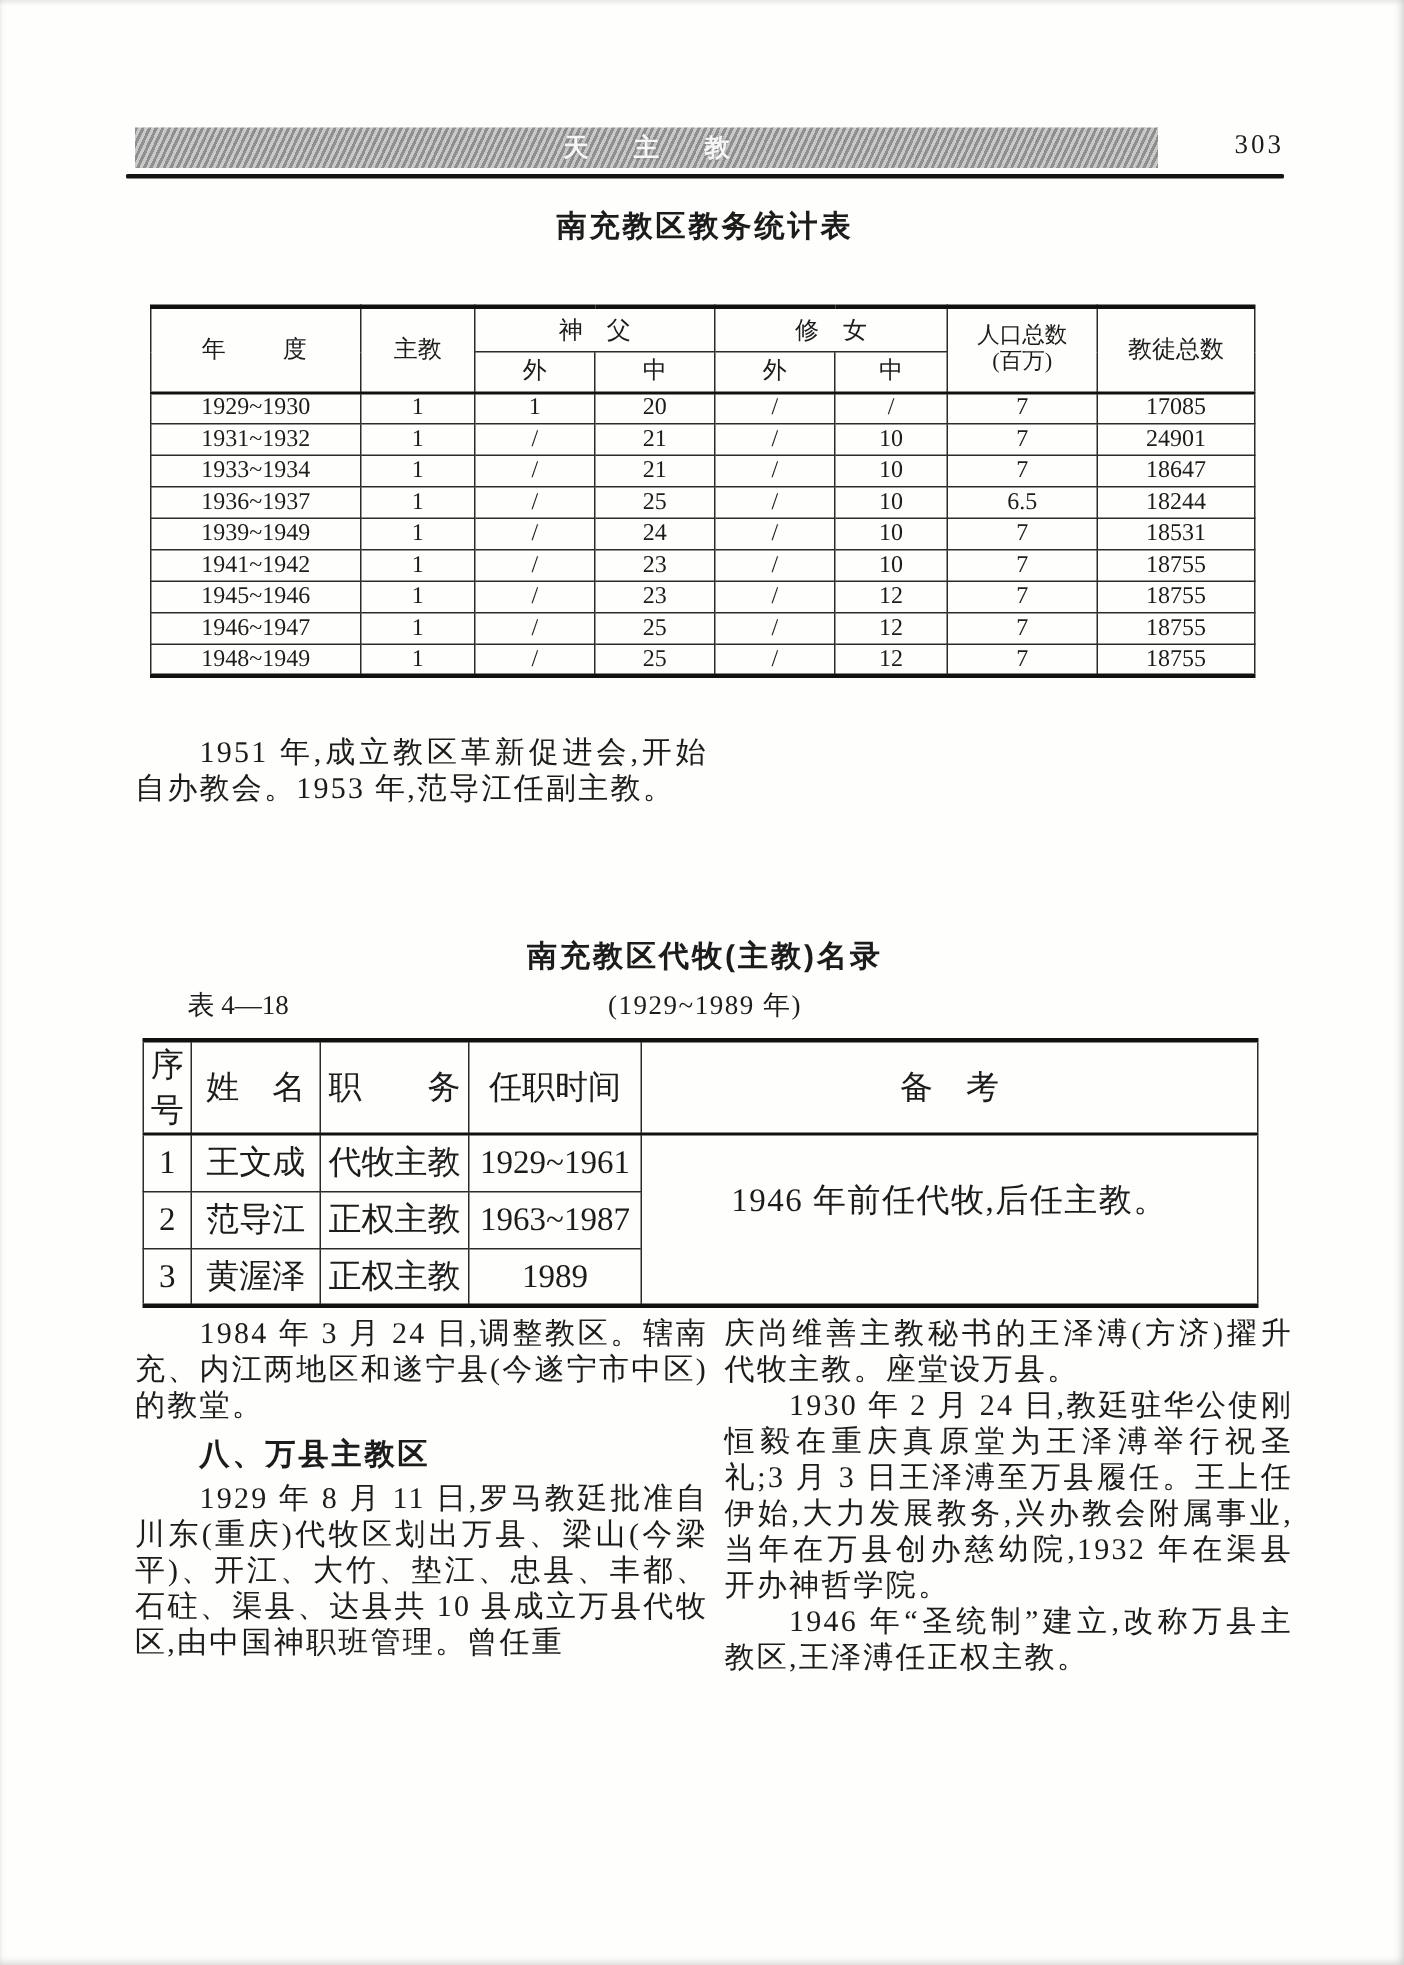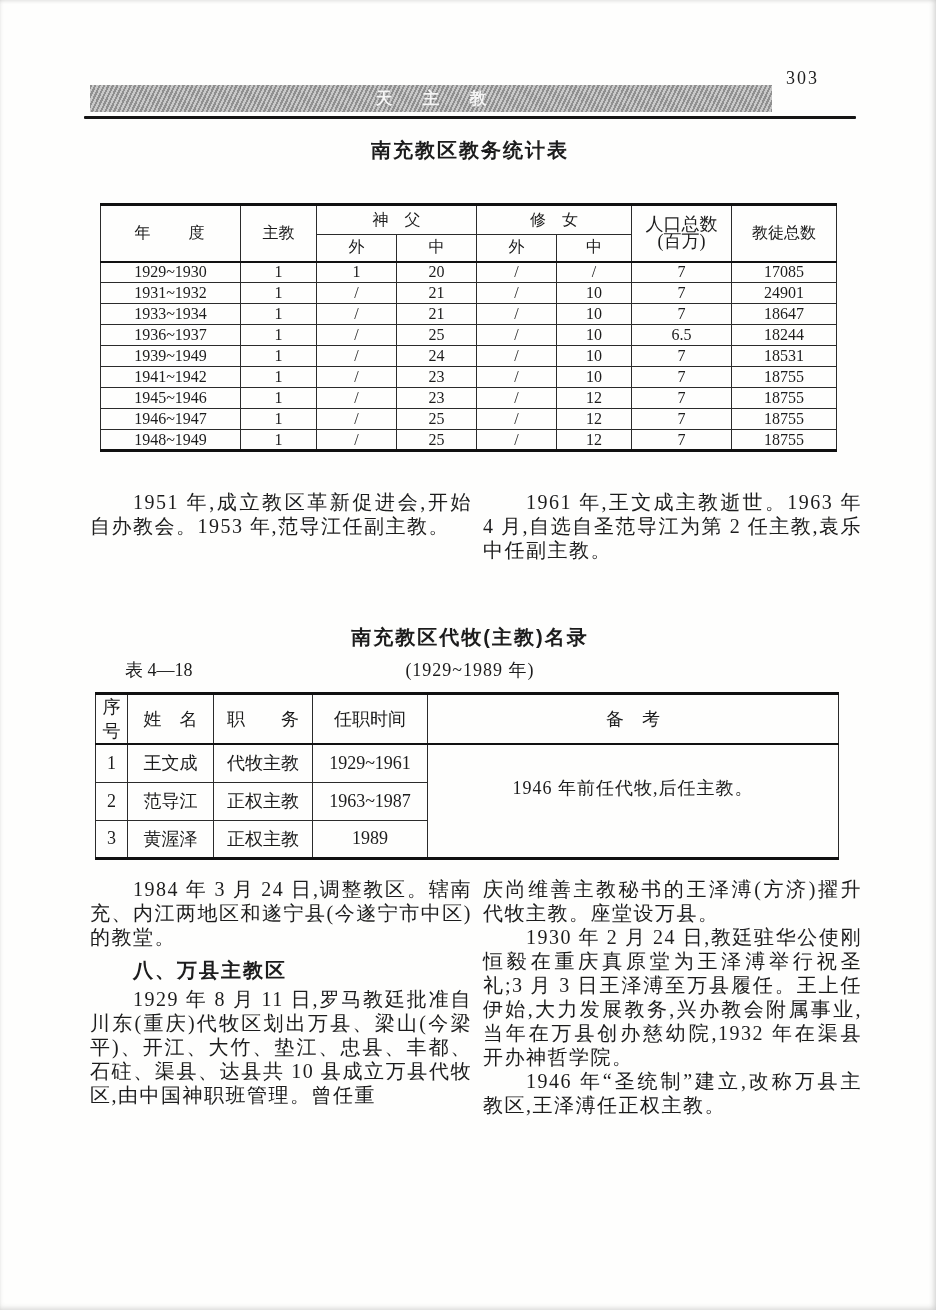--- a/index.html
+++ b/index.html
@@ -6,43 +6,43 @@
   body{background:#ffffff; font-family:"Liberation Serif","DejaVu Serif",serif; color:#1c1c1c;}
   .page{position:relative; width:936px; height:1310px; background:#fefefd; overflow:hidden;
         box-shadow: inset -3px 0 5px rgba(0,0,0,.10), inset 0 -3px 5px rgba(0,0,0,.08), inset 0 2px 3px rgba(0,0,0,.04);}
 
   
   .band{position:absolute; left:90px; top:85px; width:682px; height:27px;
         background:repeating-linear-gradient(115deg,#8f8f8f 0 2px,#c9c9c9 2px 4px);
         display:flex; align-items:center; justify-content:center;}
   .band-text{font-family:"Liberation Sans","DejaVu Sans",sans-serif; font-weight:bold; font-size:17px;
         color:rgba(255,255,255,.92); letter-spacing:30px; padding-left:30px; text-shadow:0 0 2px rgba(80,80,80,.5);}
-  .page-number{position:absolute; left:786px; top:68px; width:70px; text-align:left; font-size:18px; letter-spacing:2px;}
+  .page-number{position:absolute; left:786px; top:86px; width:70px; text-align:right; font-size:18px; letter-spacing:2px;}
   .head-rule{position:absolute; left:84px; top:116px; width:772px; height:3px; background:#151515; border-radius:1px;}
 
   
   .tbl-title{position:absolute; left:90px; width:760px; text-align:center;
         font-family:"Liberation Sans","DejaVu Sans",sans-serif; font-weight:bold; font-size:20px; letter-spacing:2px;}
   .cap-row{position:absolute; left:90px; width:760px; height:24px; font-size:18px;}
   .cap-label{position:absolute; left:35px; top:0;}
   .cap-years{position:absolute; left:0; right:0; text-align:center; top:0; letter-spacing:1px;}
   .cap-unit{position:absolute; right:18px; top:0;}
 
   
   table{border-collapse:collapse; table-layout:fixed;}
   .t1{position:absolute; left:100px; top:203px; width:736px; font-size:16px;
       border-top:3px solid #111; border-bottom:3px solid #111;}
   .t1 th,.t1 td{border:1px solid #2b2b2b; text-align:center; vertical-align:middle; padding:0; font-weight:normal;}
   .t1 thead{border-bottom:2px solid #111;}
   .t1 tr.h1{height:30px;} .t1 tr.h2{height:27px;}
   .t1 tbody tr{height:21px;}
-  .t1 .prewrap{white-space:pre-line; line-height:17px; font-size:18px;}
+  .t1 .prewrap{white-space:pre-line; line-height:17px; font-size:15px;}
   .t1 .yearhead{letter-spacing:2px;}
 
-  .t2{position:absolute; left:95px; top:692px; width:743px; font-size:18px;
+  .t2{position:absolute; left:95px; top:692px; width:743px; font-size:22px;
       border-top:3px solid #111; border-bottom:3px solid #111;}
   .t2 th,.t2 td{border:1px solid #2b2b2b; text-align:center; vertical-align:middle; padding:0; font-weight:normal;}
   .t2 thead{border-bottom:2px solid #111;}
   .t2 thead tr{height:35px;}
   .t2 tbody tr{height:38px;}
   .t2 .remark-cell span{position:relative; top:-13px; letter-spacing:1px;}
 
   
   .col{position:absolute; font-size:20px; line-height:24px; letter-spacing:1.5px;
        text-align:justify; text-justify:inter-ideograph;}
@@ -186,23 +186,20 @@
           <td>12</td>
           <td>7</td>
           <td>18755</td>
       </tr>
     </tbody>
   </table>
 
   <div class="col col-left paras1">
     <p class="indent">1951 年,成立教区革新促进会,开始自办教会。1953 年,范导江任副主教。</p>
   </div>
-  <div class="col col-right paras1">
-    <p class="indent">1961 年,王文成主教逝世。1963 年 4 月,自选自圣范导江为第 2 任主教,袁乐中任副主教。</p>
-  </div>
 
   <div class="tbl-title" style="top:624px;">南充教区代牧(主教)名录</div>
   <div class="cap-row" style="top:658px;">
     <span class="cap-label">表 4—18</span>
     <span class="cap-years">(1929~1989 年)</span>
   </div>
 
   <table class="t2">
     <colgroup>
       <col style="width:32px">

